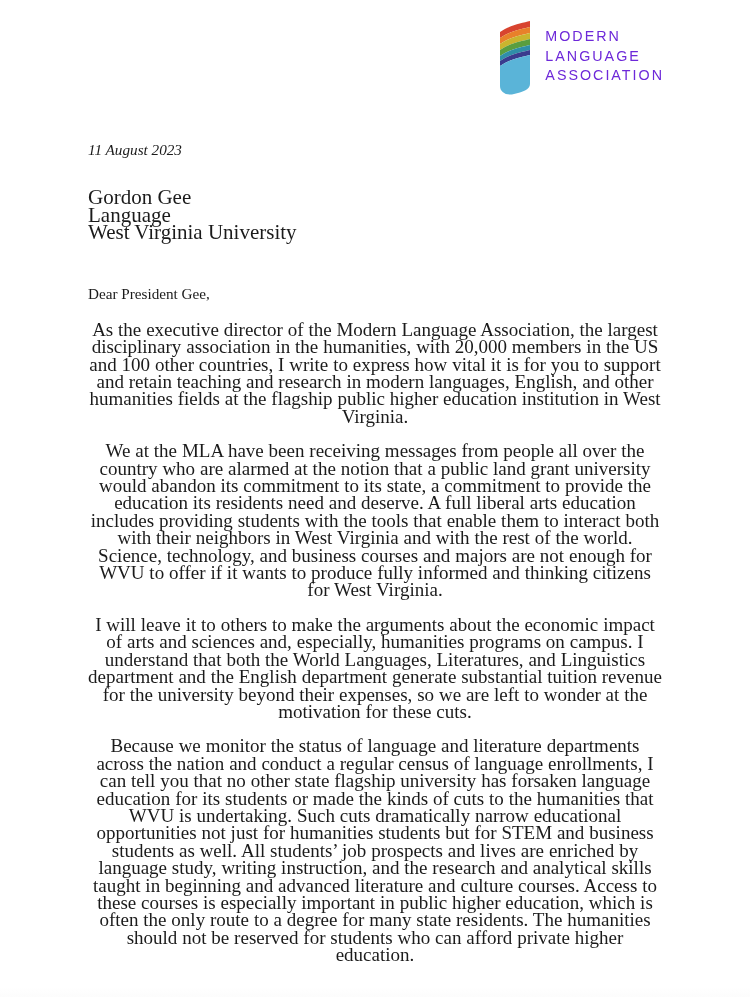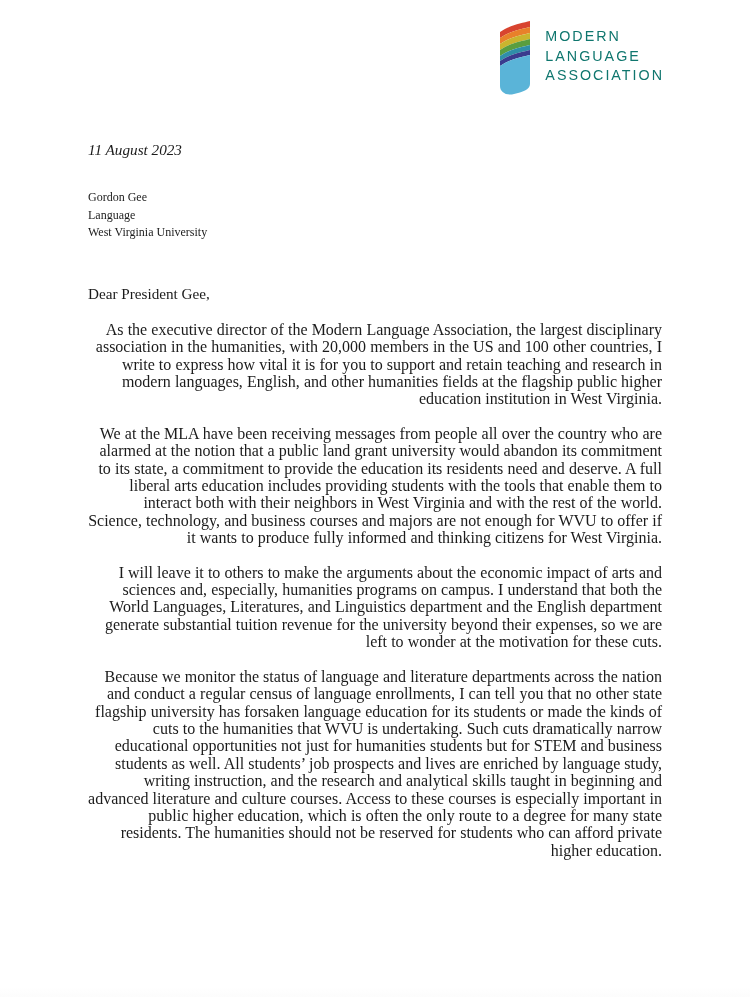--- a/index.html
+++ b/index.html
@@ -32,21 +32,21 @@
     gap: 11px;
   }
   .logo-mark {
     width: 38px;
     height: 76px;
     flex: 0 0 auto;
     display: block;
   }
   .wordmark {
     font-family: "Liberation Sans", "DejaVu Sans", sans-serif;
-    color: #0f766e;
+    color: #6d28d9;
     font-size: 14.3px;
     line-height: 19.5px;
     letter-spacing: 2.0px;
     font-weight: 400;
     padding-top: 7px;
     white-space: nowrap;
   }
   .wordmark div { display: block; }
   
   .letter {
@@ -56,34 +56,34 @@
     width: 574px;
   }
   .date-line {
     font-size: 15.2px;
     line-height: 19px;
     margin: 0 0 30px 0;
     font-style: italic;
   }
   .recipient {
     margin: 0 0 42px 0;
-    font-size: 12px;
+    font-size: 21px;
     line-height: 17.6px;
   }
   .recipient div { display: block; }
   .salutation {
     font-size: 15.2px;
     line-height: 19px;
     margin: 0 0 18px 0;
   }
   .para {
-    font-size: 16px;
+    font-size: 19px;
     line-height: 17.4px;
     margin: 16px 0 17px 0;
-    text-align: right;
+    text-align: center;
     word-spacing: 0.1px;
   }
   .para:last-child { margin-bottom: 0; }
   .bottom-fade {
     position: absolute;
     left: 0;
     right: 0;
     bottom: 0;
     height: 10px;
     background: linear-gradient(to bottom, #ffffff 0%, #fcfcfc 100%);

